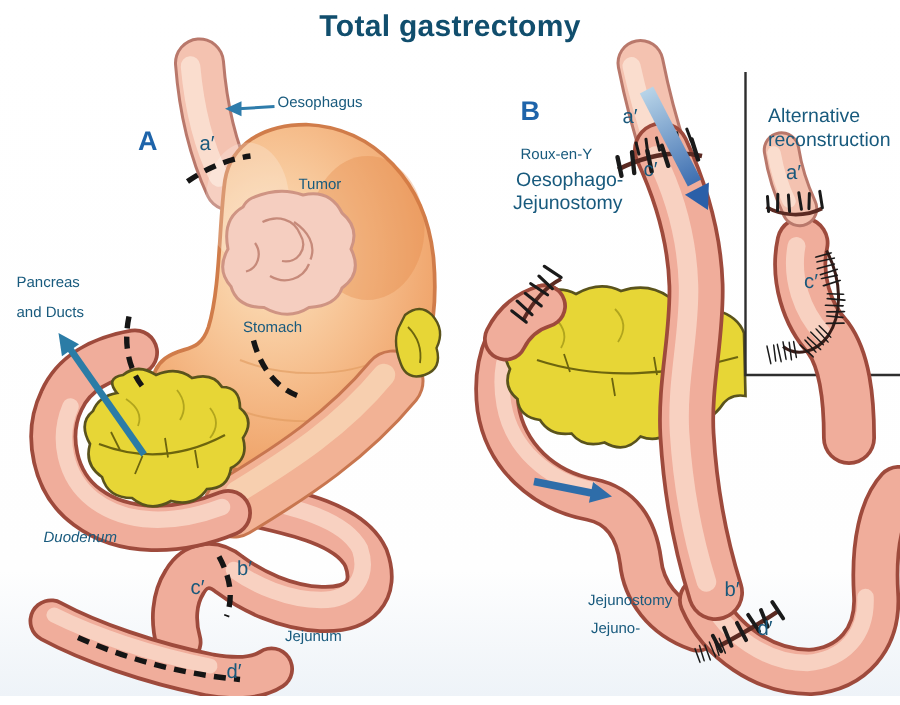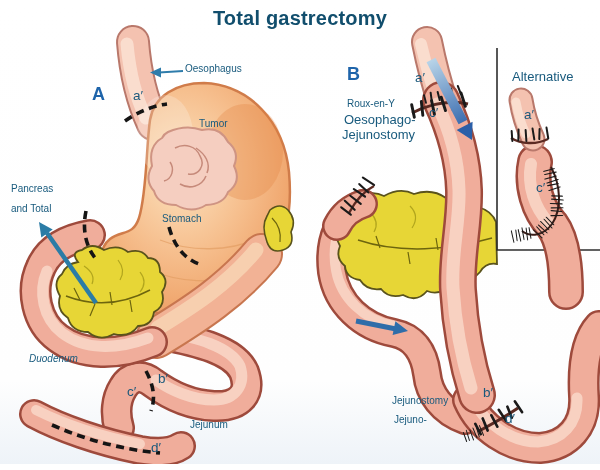--- a/index.html
+++ b/index.html
@@ -215,34 +215,35 @@
 </svg>
 
   <div class="title">Total gastrectomy</div>
 
   <div class="letter" style="left:92px;top:84px;">A</div>
   <div class="lbl" style="left:185px;top:61px;">Oesophagus</div>
   <div class="marker" style="left:133px;top:88px;">a′</div>
   <div class="lbl" style="left:199px;top:116px;">Tumor</div>
   <div class="lbl" style="left:162px;top:211px;">Stomach</div>
   <div class="lbl" style="left:11px;top:181px;">Pancreas</div>
-  <div class="lbl" style="left:11px;top:201px;">and Total</div>
+  <div class="lbl" style="left:11px;top:201px;">and Ducts</div>
   <div class="lbl" style="left:29px;top:351px;font-style:italic;">Duodenum</div>
   <div class="marker" style="left:127px;top:384px;">c′</div>
   <div class="marker" style="left:158px;top:371px;">b′</div>
   <div class="lbl" style="left:190px;top:417px;">Jejunum</div>
   <div class="marker" style="left:151px;top:440px;">d′</div>
 
   <div class="letter" style="left:347px;top:64px;">B</div>
   <div class="marker" style="left:415px;top:70px;">a′</div>
   <div class="marker" style="left:429px;top:105px;">c′</div>
   <div class="lbl" style="left:347px;top:96px;">Roux-en-Y</div>
   <div class="lbl small" style="left:344px;top:112px;">Oesophago-</div>
   <div class="lbl small" style="left:342px;top:127px;">Jejunostomy</div>
   <div class="lbl" style="left:394px;top:374px;margin-top:38px;">Jejuno-</div>
   <div class="lbl" style="left:392px;top:393px;">Jejunostomy</div>
   <div class="marker" style="left:483px;top:385px;">b′</div>
   <div class="marker" style="left:505px;top:411px;">d′</div>
 
   <div class="lbl small" style="left:512px;top:69px;">Alternative</div>
+  <div class="lbl small" style="left:512px;top:85px;">reconstruction</div>
   <div class="marker" style="left:524px;top:107px;">a′</div>
   <div class="marker" style="left:536px;top:180px;">c′</div>
 </div>
 
 </body></html>

